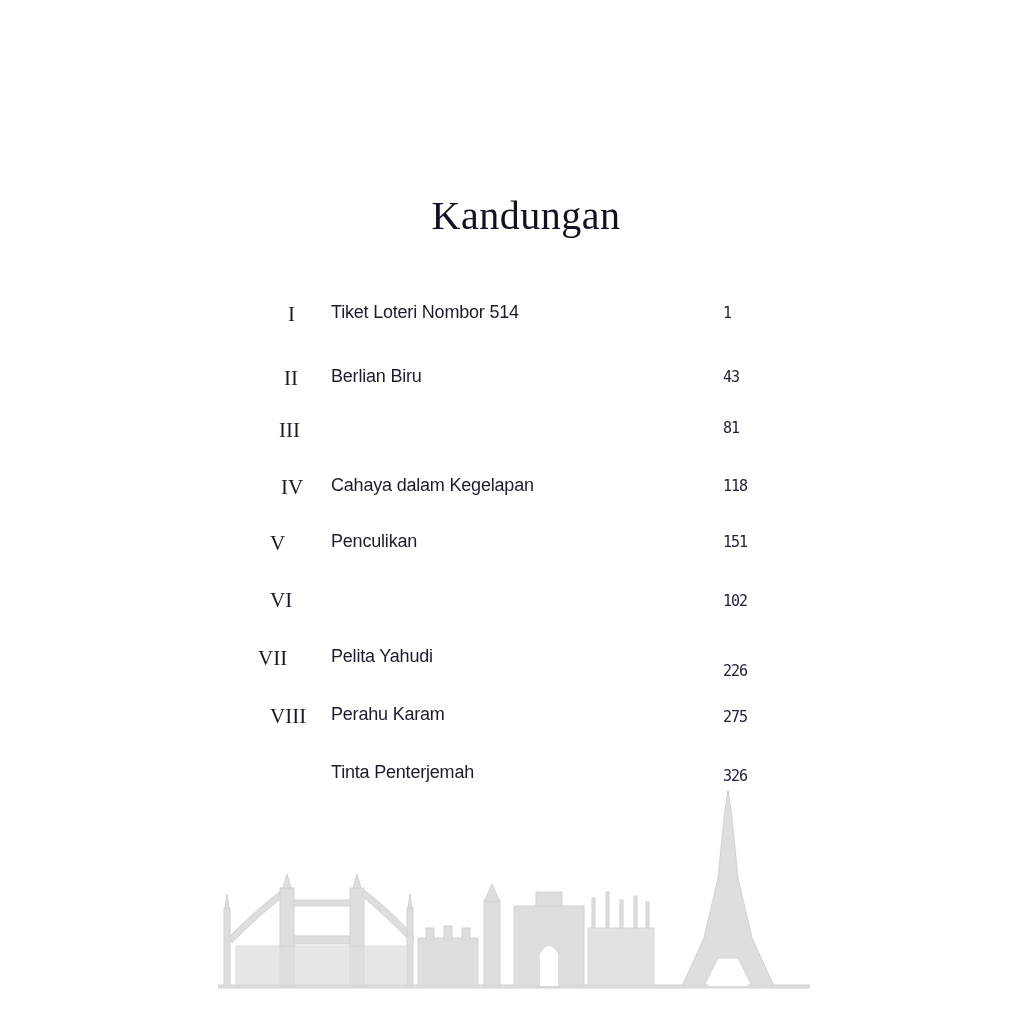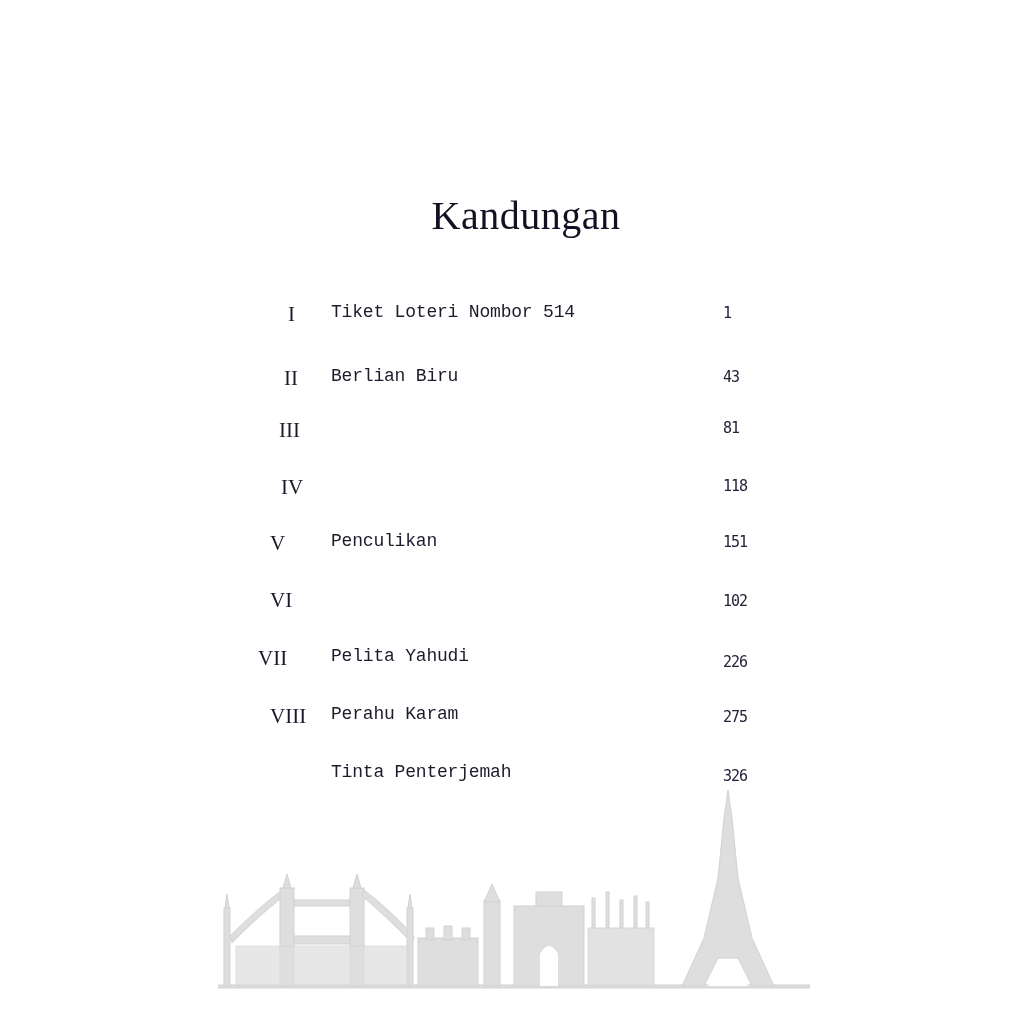--- a/index.html
+++ b/index.html
@@ -7,21 +7,21 @@
     width: 1024px; height: 1024px; background: #ffffff; position: relative; overflow: hidden;
     font-family: "DejaVu Serif", serif; color: #1a1a2a;
   }
   .title {
     position: absolute; top: 192px; left: 0; width: 1052px; text-align: center;
     font-family: "Liberation Serif", serif; font-size: 40px; color: #111122; letter-spacing: 0.5px;
   }
   .toc { position: absolute; top: 298px; left: 0; width: 1024px; }
   .row { position: absolute; left: 0; width: 1024px; height: 40px; font-size: 19px; }
   .num { position: absolute; top: 0; font-family: "Liberation Serif", serif; font-size: 21px; color: #1a1a2a; }
-  .chap { position: absolute; left: 331px; top: 0; font-family: Liberation Mono, monospace; font-size: 18px; color: #1c1c2c; letter-spacing: -0.2px; }
+  .chap { position: absolute; left: 331px; top: 0; font-family: Liberation Sans, sans-serif; font-size: 18px; color: #1c1c2c; letter-spacing: -0.2px; }
   .page { position: absolute; left: 723px; top: 0; font-family: "DejaVu Sans Mono", monospace; font-size: 15px; color: #22223a; letter-spacing: -1px; }
   .skyline { position: absolute; left: 218px; top: 788px; width: 592px; height: 202px; }
 </style>
 </head>
 <body>
 
 <div class="title">Kandungan</div>
 
 <div class="toc">
   <div class="row" style="top:4px">
@@ -33,35 +33,36 @@
     <span class="num" style="left:284px">II</span>
     <span class="chap">Berlian Biru</span>
     <span class="page" style="top:2px">43</span>
   </div>
   <div class="row" style="top:120px">
     <span class="num" style="left:279px">III</span>
     <span class="page" style="top:1px">81</span>
   </div>
   <div class="row" style="top:177px">
     <span class="num" style="left:281px">IV</span>
+    <span class="chap">Cahaya dalam Kegelapan</span>
     <span class="page" style="top:2px">118</span>
   </div>
   <div class="row" style="top:233px">
     <span class="num" style="left:270px">V</span>
     <span class="chap">Penculikan</span>
     <span class="page" style="top:2px">151</span>
   </div>
   <div class="row" style="top:290px">
     <span class="num" style="left:270px">VI</span>
     <span class="page" style="top:4px">102</span>
   </div>
   <div class="row" style="top:348px">
     <span class="num" style="left:258px">VII</span>
     <span class="chap">Pelita Yahudi</span>
-    <span class="page" style="top:7px">226</span>
+    <span class="page" style="top:16px">226</span>
   </div>
   <div class="row" style="top:406px">
     <span class="num" style="left:270px">VIII</span>
     <span class="chap">Perahu Karam</span>
     <span class="page" style="top:4px">275</span>
   </div>
   <div class="row" style="top:464px">
     <span class="num" style="left:270px"></span>
     <span class="chap">Tinta Penterjemah</span>
     <span class="page" style="top:5px">326</span>

